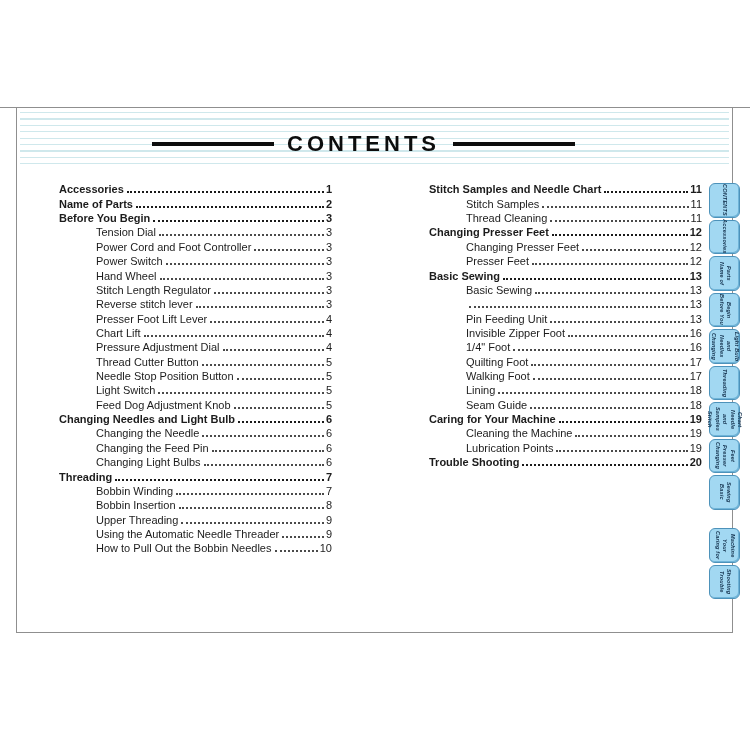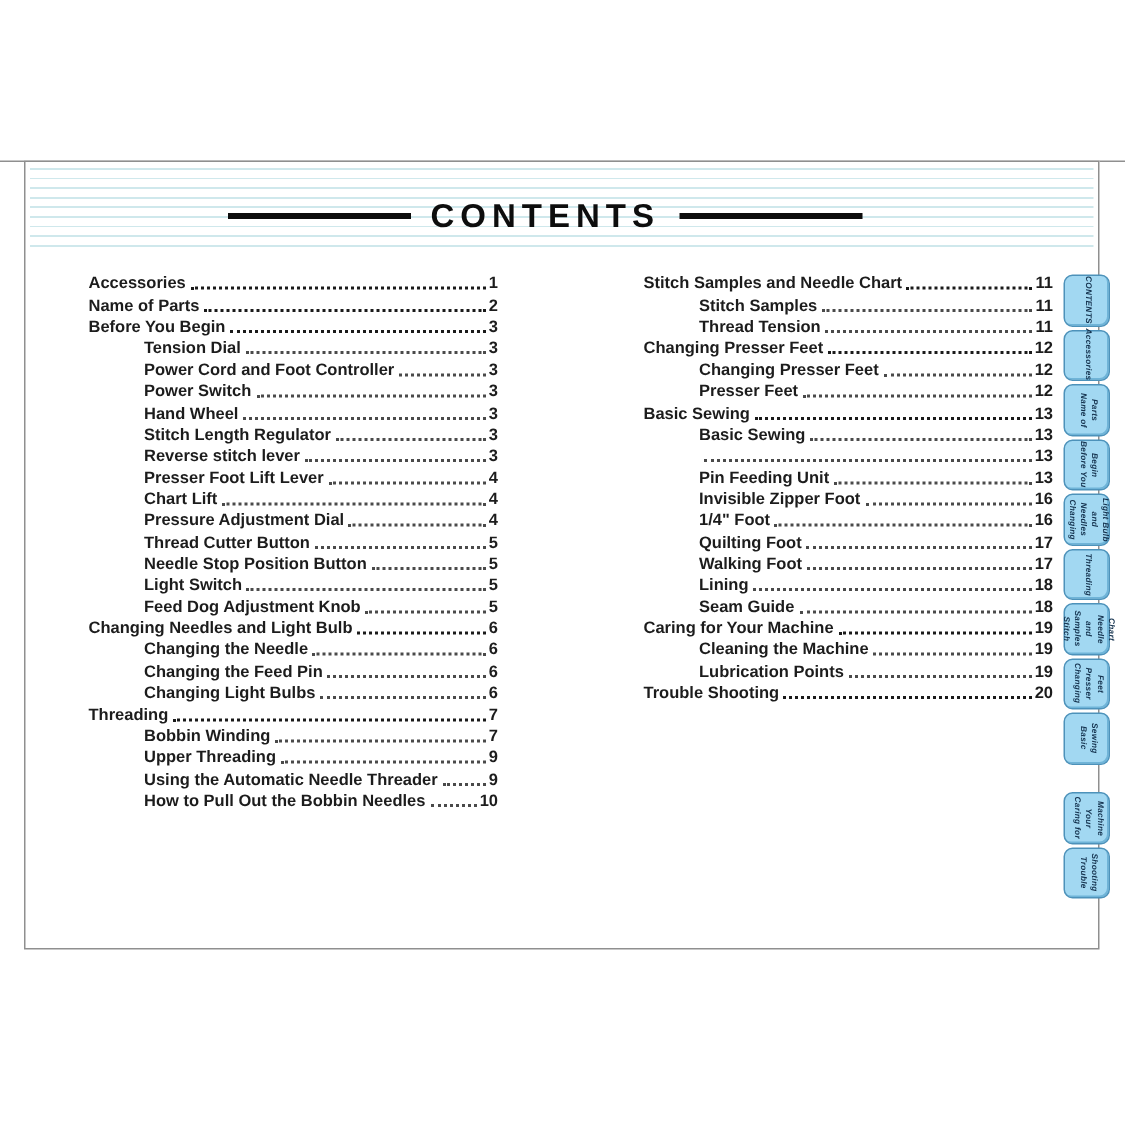--- a/index.html
+++ b/index.html
@@ -39,21 +39,21 @@
     font-size:11px;color:#1c1c1c;
   }
   .row .lbl{white-space:nowrap;line-height:13px;}
   .row .leader{
     flex:1;margin:0 2px 3px 3px;height:0;
     border-bottom:2px dotted #4a4a4a;min-width:8px;
   }
   .row .pg{white-space:nowrap;line-height:13px;}
   .row.bold{font-weight:bold;}
   .row.bold .leader{border-bottom-color:#1a1a1a;}
-  .row.sub{padding-left:37px;font-weight:bold;}
+  .row.sub{padding-left:37px;}
   
   .tabs{position:absolute;left:0;top:0;width:750px;height:750px;pointer-events:none;}
   .tab{
     position:absolute;left:709px;width:31px;height:34.5px;box-sizing:border-box;
     background:#a2d8f2;border:1px solid #4d92ba;border-radius:6px;
     display:flex;align-items:center;justify-content:center;
     box-shadow:inset -1px -1px 0 #6fb4d8;pointer-events:auto;
   }
   .tab-label{
     writing-mode:vertical-lr;white-space:pre-line;text-align:center;
@@ -178,20 +178,25 @@
         <span class="lbl">Threading</span>
         <span class="leader"></span>
         <span class="pg">7</span>
       </div>
       <div class="row sub">
         <span class="lbl">Bobbin Winding</span>
         <span class="leader"></span>
         <span class="pg">7</span>
       </div>
       <div class="row sub">
+        <span class="lbl">Bobbin Insertion</span>
+        <span class="leader"></span>
+        <span class="pg">8</span>
+      </div>
+      <div class="row sub">
         <span class="lbl">Upper Threading</span>
         <span class="leader"></span>
         <span class="pg">9</span>
       </div>
       <div class="row sub">
         <span class="lbl">Using the Automatic Needle Threader</span>
         <span class="leader"></span>
         <span class="pg">9</span>
       </div>
       <div class="row sub">
@@ -205,21 +210,21 @@
         <span class="lbl">Stitch Samples and Needle Chart</span>
         <span class="leader"></span>
         <span class="pg">11</span>
       </div>
       <div class="row sub">
         <span class="lbl">Stitch Samples</span>
         <span class="leader"></span>
         <span class="pg">11</span>
       </div>
       <div class="row sub">
-        <span class="lbl">Thread Tension</span>
+        <span class="lbl">Thread Cleaning</span>
         <span class="leader"></span>
         <span class="pg">11</span>
       </div>
       <div class="row bold">
         <span class="lbl">Changing Presser Feet</span>
         <span class="leader"></span>
         <span class="pg">12</span>
       </div>
       <div class="row sub">
         <span class="lbl">Changing Presser Feet</span>

